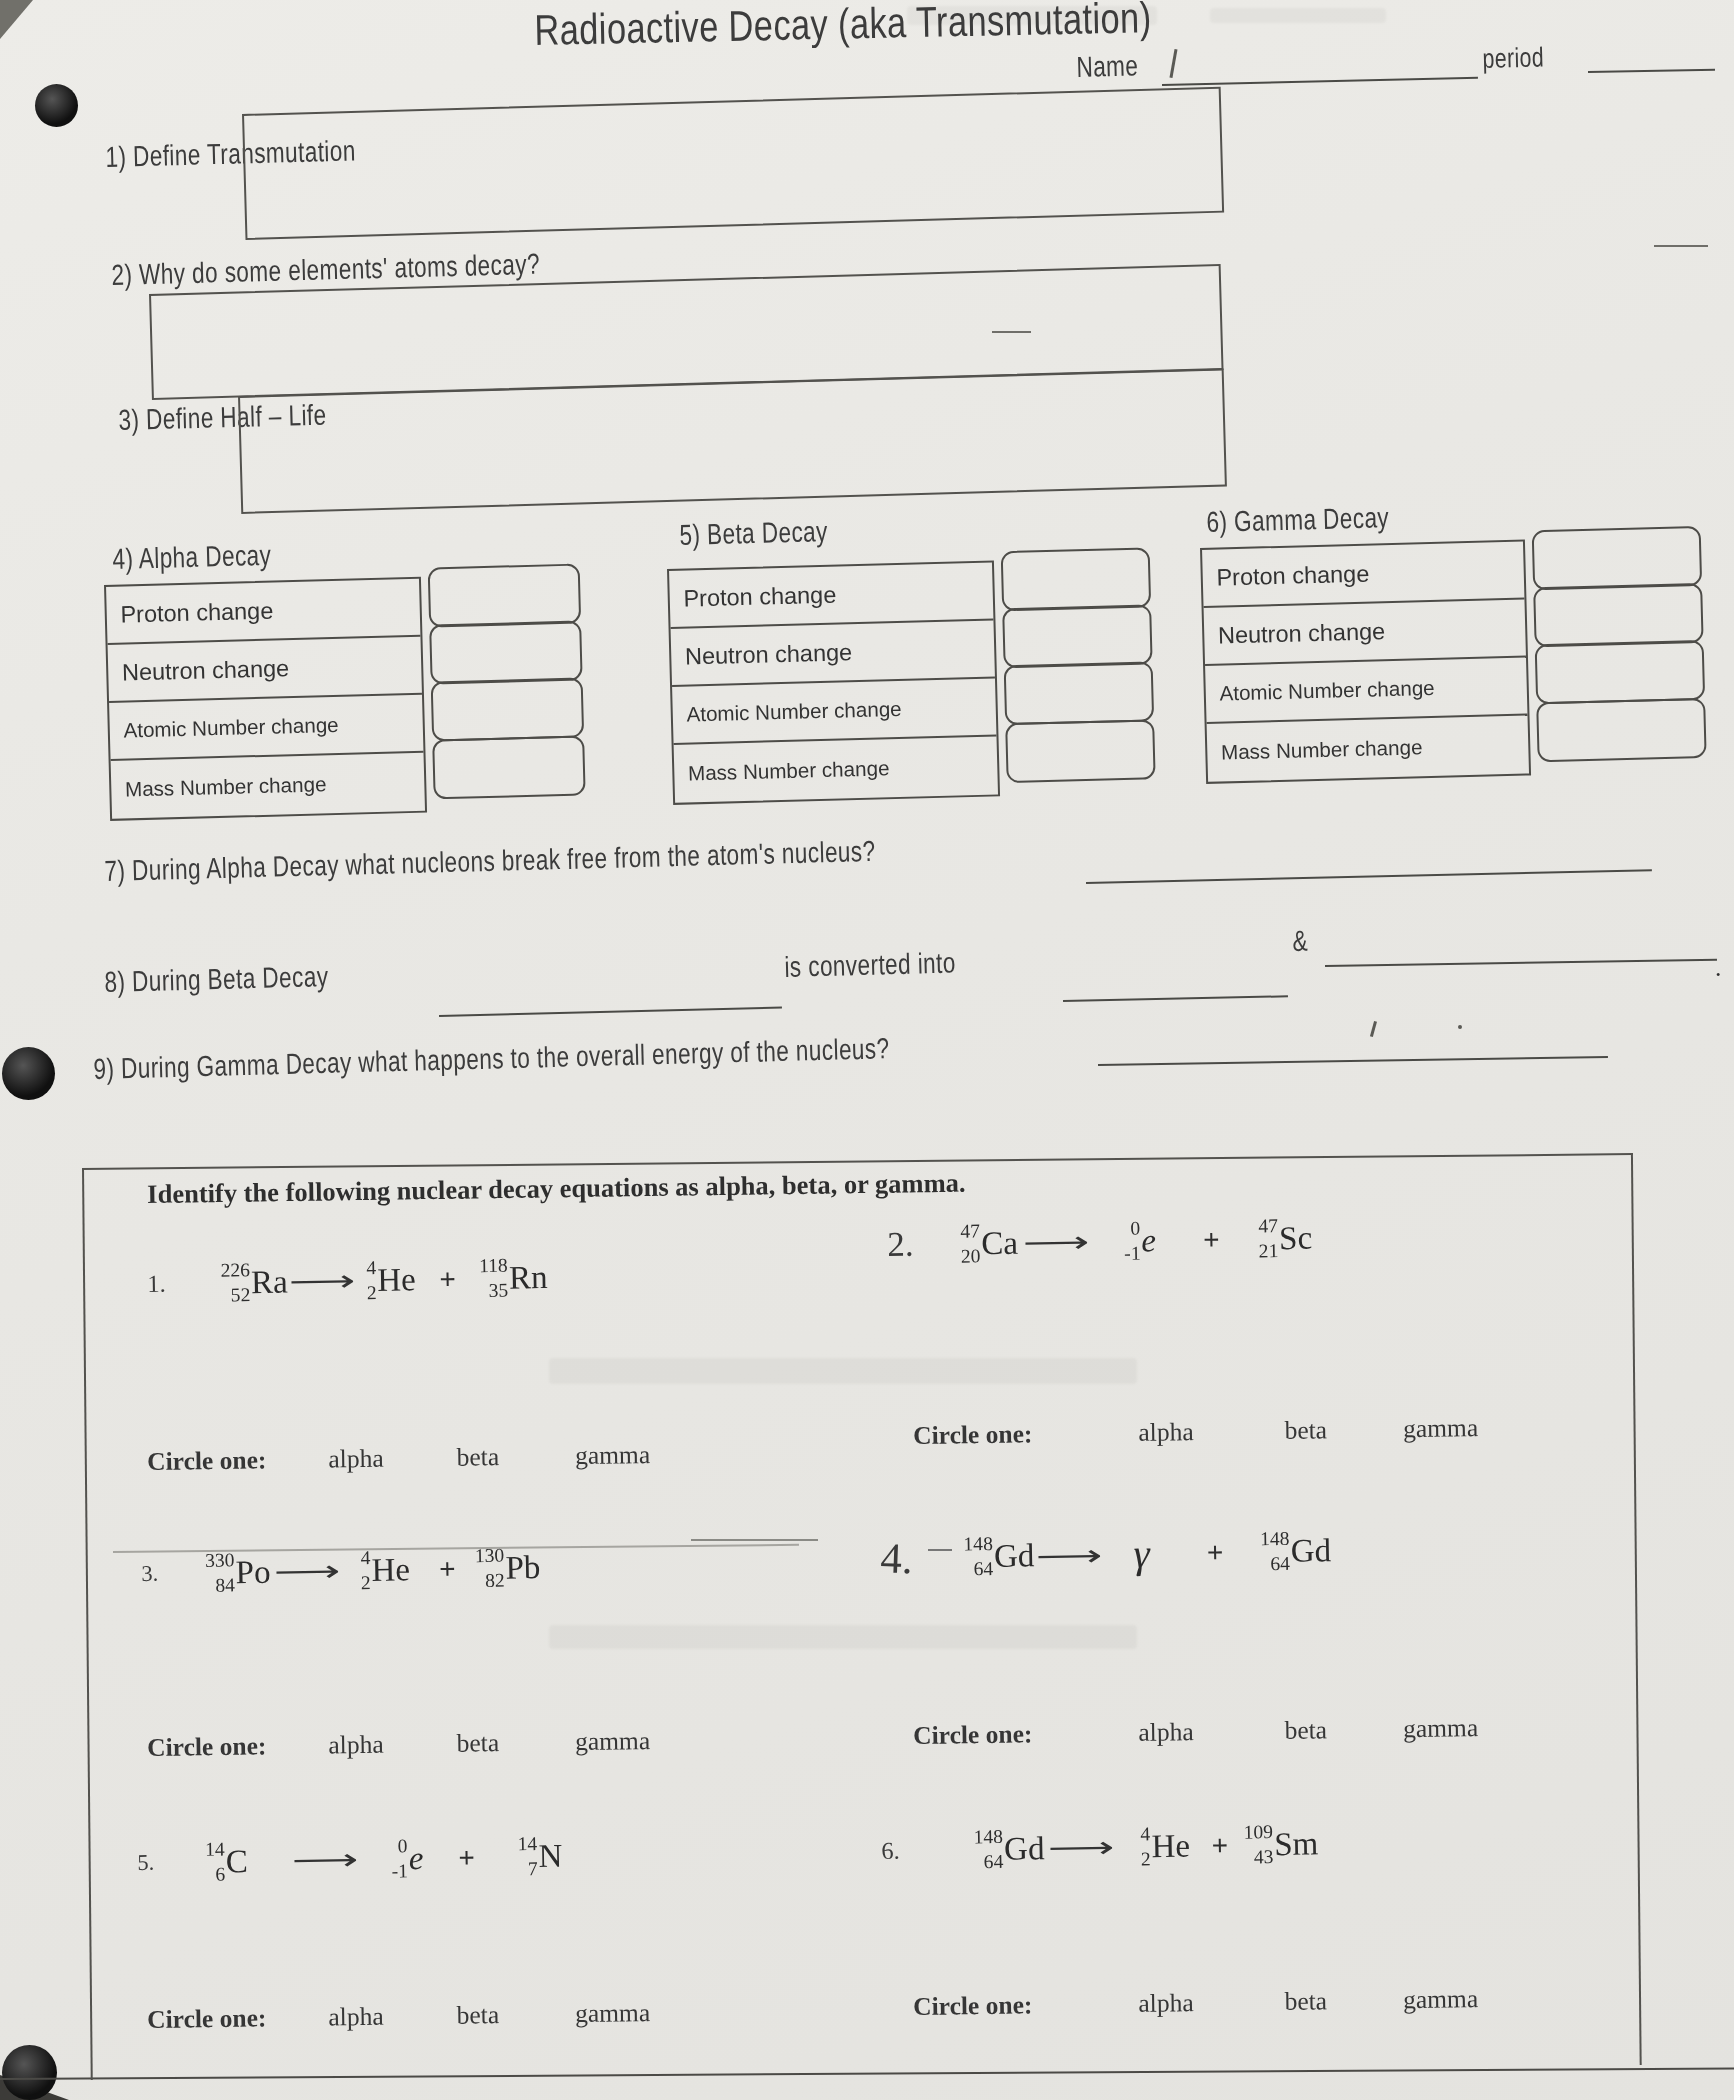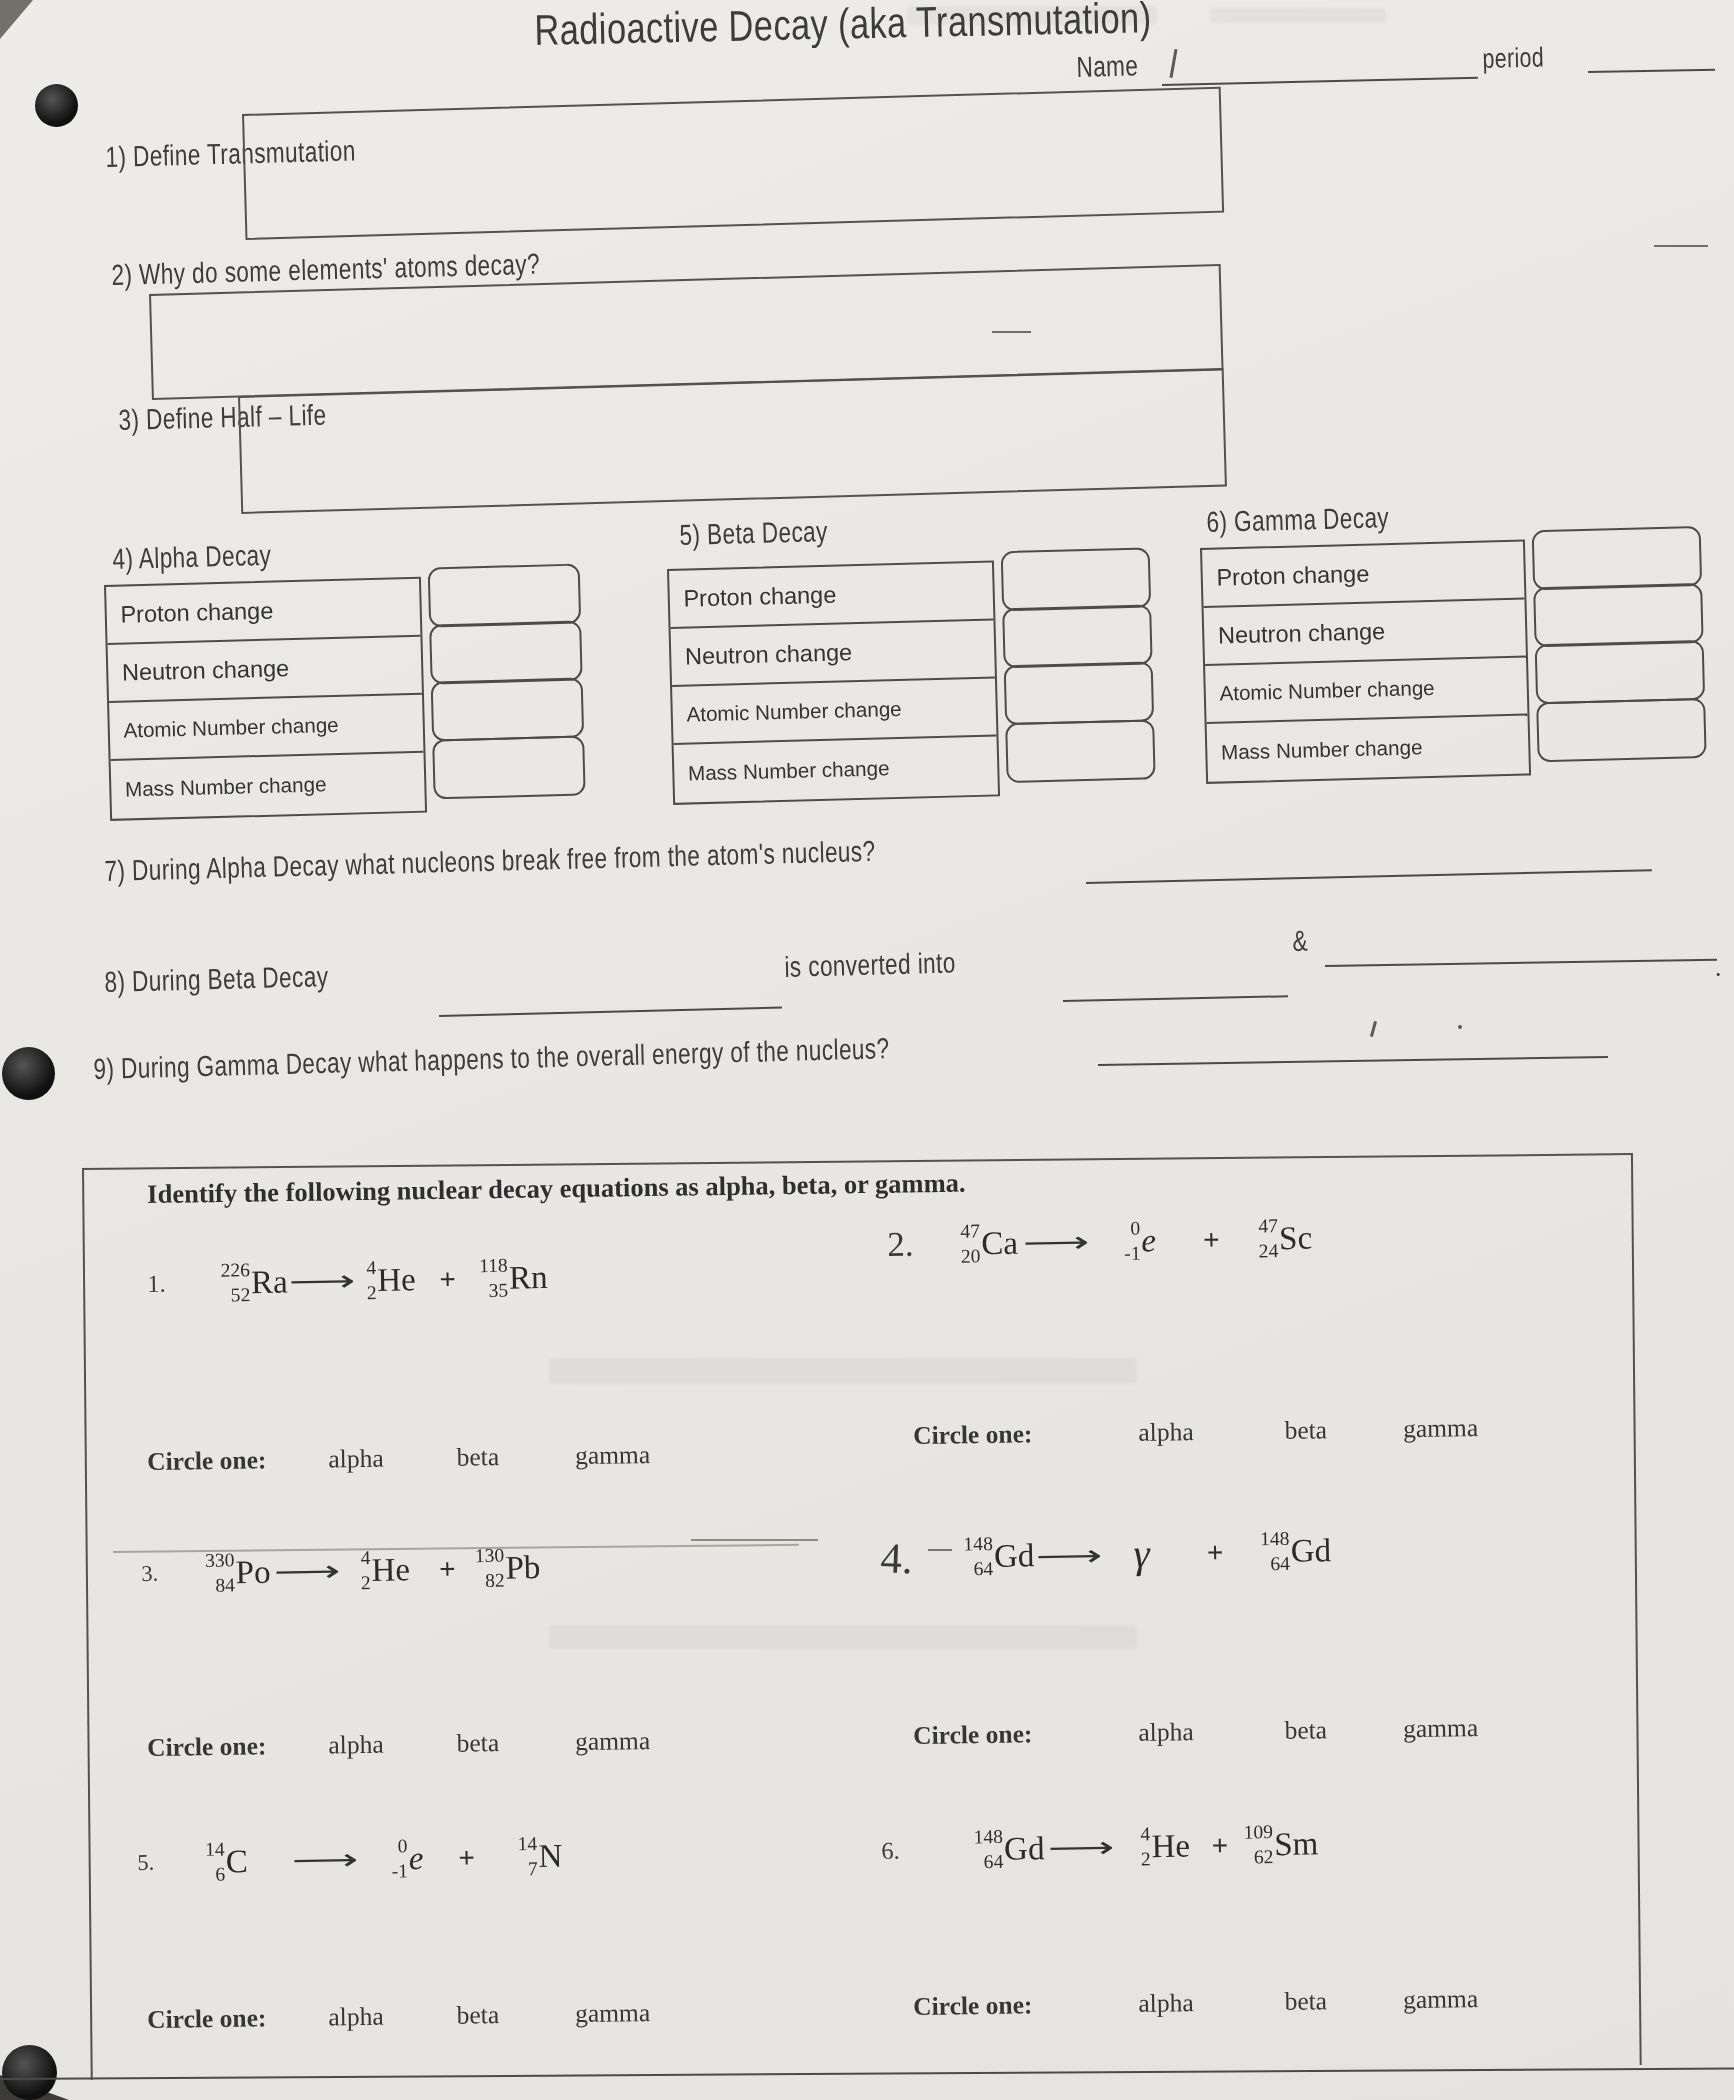--- a/index.html
+++ b/index.html
@@ -199,21 +199,21 @@
       <span class="scripts">
           <span class="sup">0</span>
           <span class="sub">-1</span>
         </span>
       <span class="sym" style="font-style:italic;">e</span>
     </span>
     <span class="plus" style="margin-left:47px;">+</span>
     <span class="nuclide" style="margin-left:39px;">
       <span class="scripts">
           <span class="sup">47</span>
-          <span class="sub">24</span>
+          <span class="sub">21</span>
         </span>
       <span class="sym">Sc</span>
     </span>
   </div>
 
   <div class="circ" style="left:147px;top:1447px;">
     <span class="lbl">Circle one:</span>
     <span style="margin-left:62px;">alpha</span>
     <span style="margin-left:73px;">beta</span>
     <span style="margin-left:76px;">gamma</span>
@@ -333,21 +333,21 @@
       <span class="scripts">
           <span class="sup">4</span>
           <span class="sub">2</span>
         </span>
       <span class="sym">He</span>
     </span>
     <span class="plus" style="margin-left:21.6px;">+</span>
     <span class="nuclide" style="margin-left:15.7px;">
       <span class="scripts">
           <span class="sup">109</span>
-          <span class="sub">62</span>
+          <span class="sub">43</span>
         </span>
       <span class="sym">Sm</span>
     </span>
   </div>
 
   <div class="circ" style="left:147px;top:2005px;">
     <span class="lbl">Circle one:</span>
     <span style="margin-left:62px;">alpha</span>
     <span style="margin-left:73px;">beta</span>
     <span style="margin-left:76px;">gamma</span>

